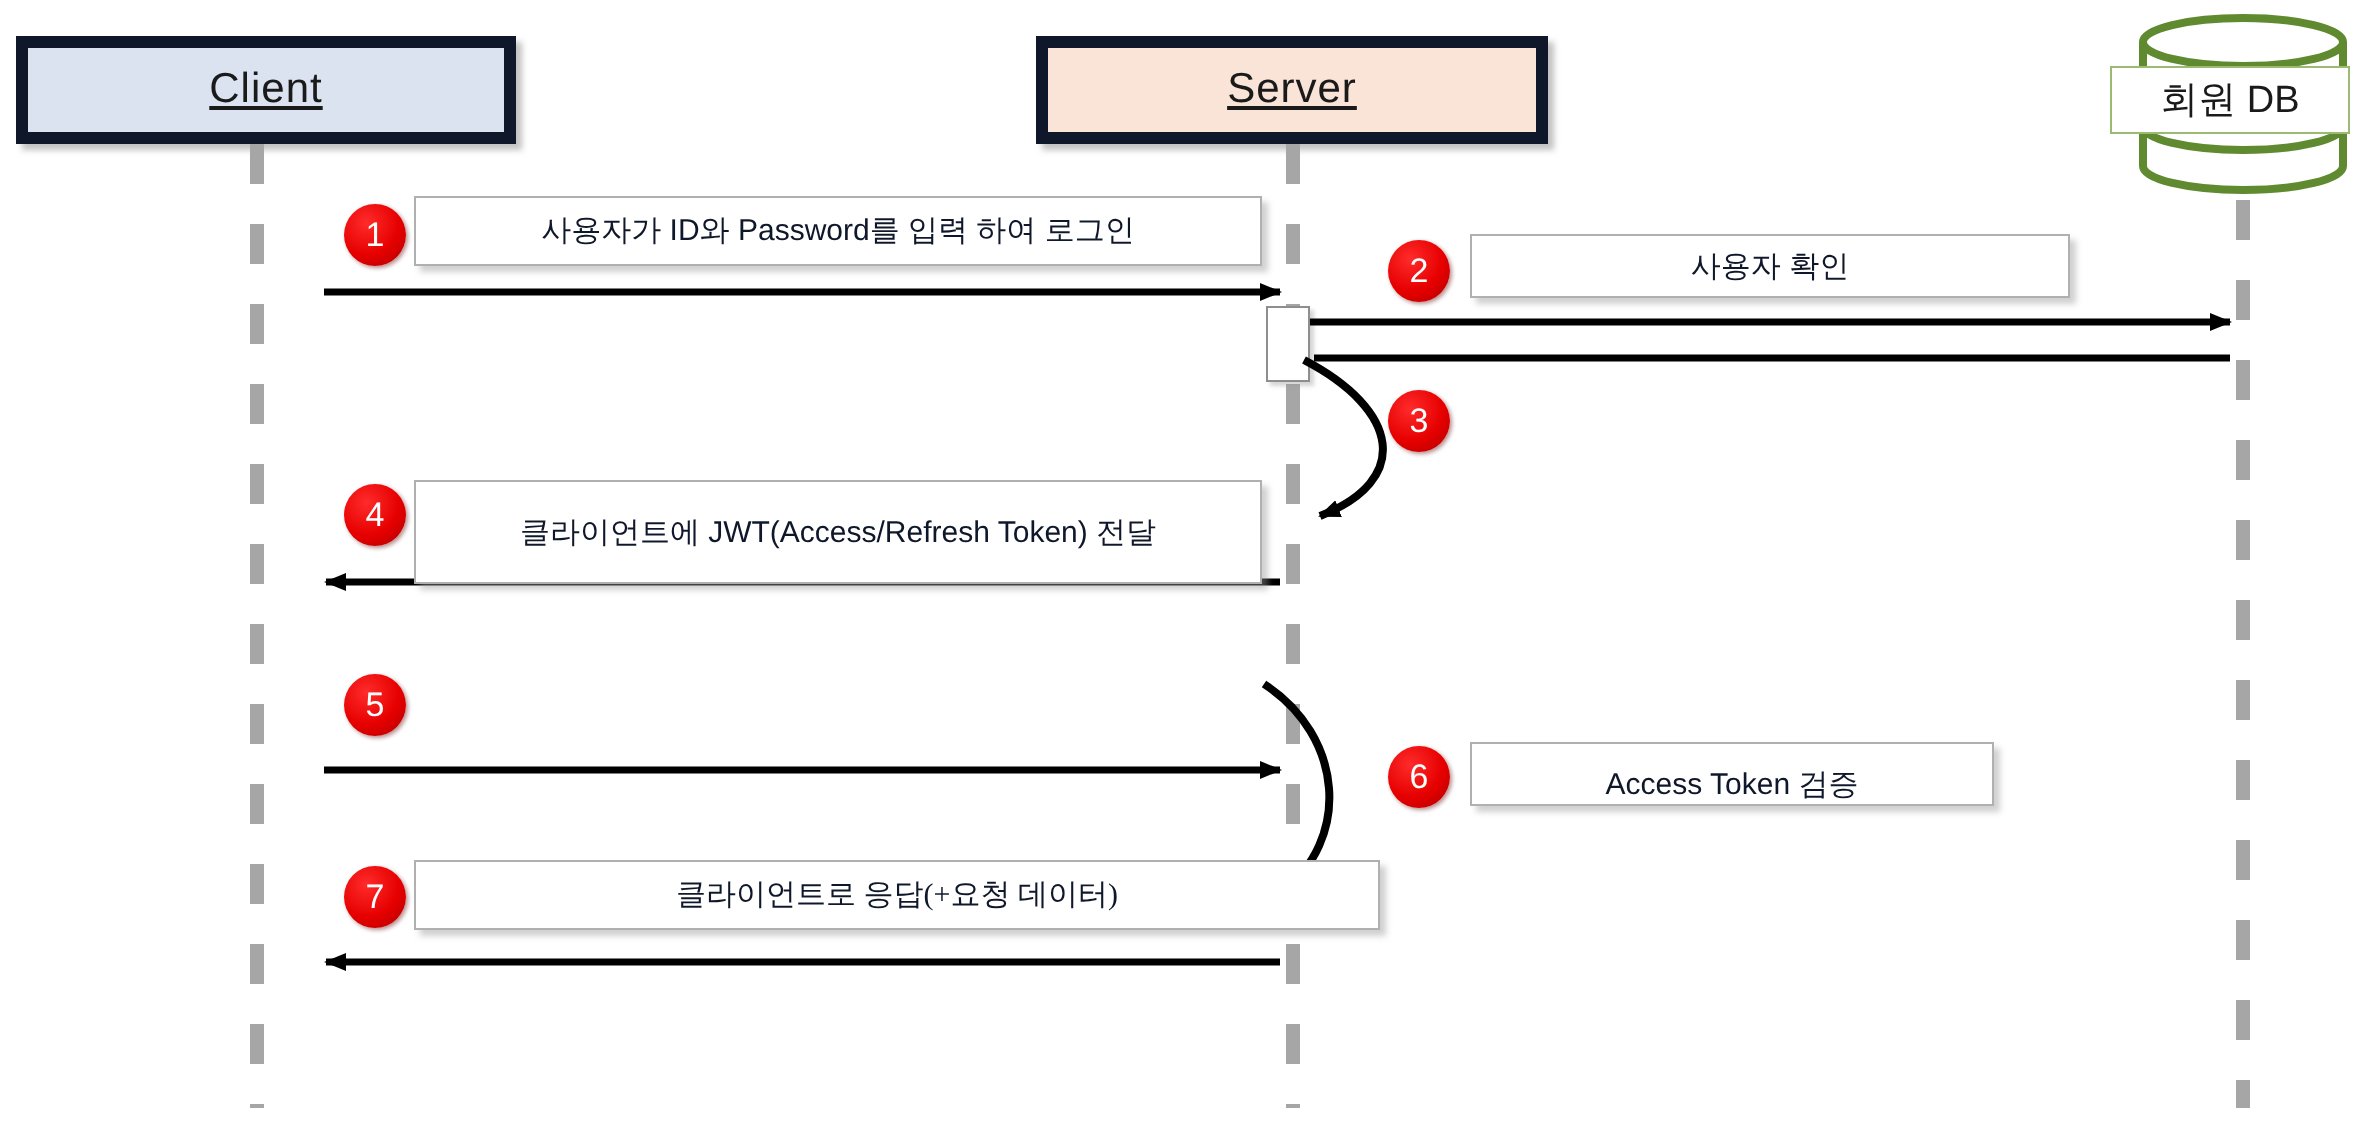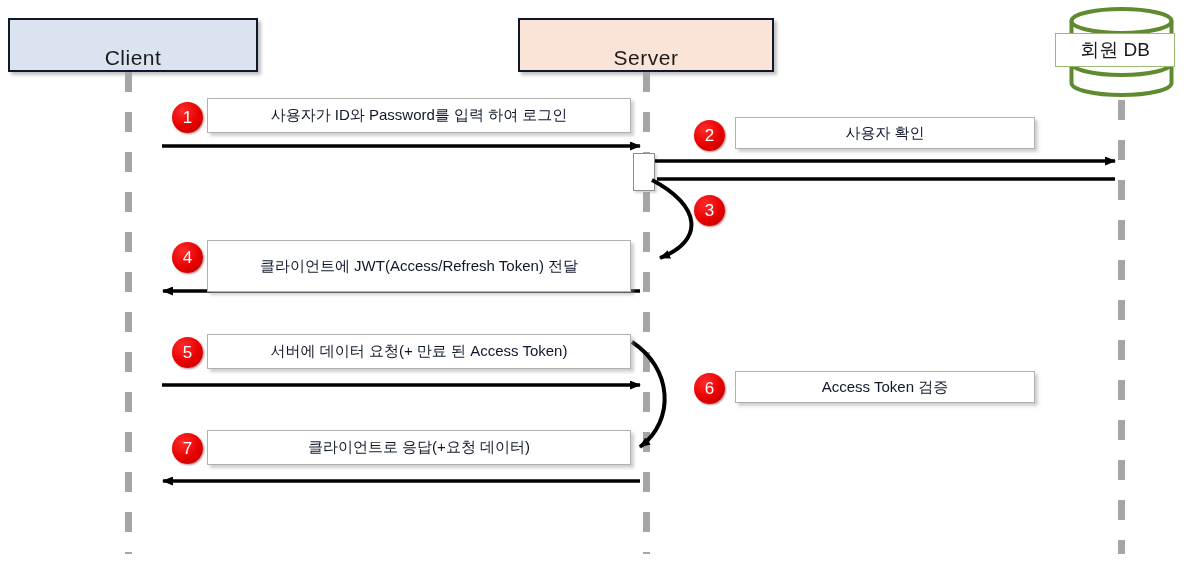--- a/index.html
+++ b/index.html
@@ -2,24 +2,24 @@
 <html><head>
 <meta charset="utf-8">
 <style>
   html,body{margin:0;padding:0;background:#ffffff;}
   body{width:1190px;height:564px;overflow:hidden;
        font-family:"Liberation Sans","DejaVu Sans",sans-serif;}
   #stage{position:relative;width:1190px;height:564px;background:#fff;}
 
   
   .actor{position:absolute;box-sizing:border-box;
-         display:flex;align-items:flex-end;justify-content:center;
-         border:2px solid #0f172a;
+         display:flex;align-items:center;justify-content:center;
+         border:6px solid #0f172a;
          box-shadow:3px 3px 3px rgba(120,120,120,.45);
-         font-size:21px;color:#1a1a1a;letter-spacing:.5px;}
+         font-size:21px;color:#1a1a1a;letter-spacing:.5px;text-decoration:underline;}
   #actor-client{left:8px;top:18px;width:250px;height:54px;background:#dce3f0;}
   #actor-server{left:518px;top:18px;width:256px;height:54px;background:#fae3d7;}
 
   
   .lifeline{position:absolute;width:7px;top:72px;height:482px;
             background-image:linear-gradient(to bottom,#a6a6a6 0px,#a6a6a6 20px,
                              rgba(255,255,255,0) 20px,rgba(255,255,255,0) 40px);
             background-size:7px 40px;}
   #lifeline-client{left:125px;}
   #lifeline-server{left:643px;}
@@ -130,31 +130,28 @@
   <div class="badge" style="left:172px;top:242px;">
     <span>4</span>
   </div>
   <div class="note" style="left:207px;top:240px;width:424px;height:52px;">
     <span>클라이언트에 JWT(Access/Refresh Token) 전달</span>
   </div>
 
   <div class="badge" style="left:172px;top:337px;">
     <span>5</span>
   </div>
-  <div class="note" style="left:207px;top:334px;width:424px;height:35px;">
-    <span>서버에 데이터 요청(+ 만료 된 Access Token)</span>
-  </div>
 
   <div class="badge" style="left:694px;top:373px;">
     <span>6</span>
   </div>
-  <div class="note" style="left:735px;top:371px;width:300px;height:32px;">
+  <div class="note" style="left:735px;top:371px;width:262px;height:32px;align-items:flex-end;">
     <span>Access Token 검증</span>
   </div>
 
   <div class="badge" style="left:172px;top:433px;">
     <span>7</span>
   </div>
-  <div class="note" style="left:207px;top:430px;width:424px;height:35px;">
+  <div class="note" style="left:207px;top:430px;width:483px;height:35px;font-family:Liberation Serif, serif;">
     <span>클라이언트로 응답(+요청 데이터)</span>
   </div>
 
 </div>
 
 </body></html>

